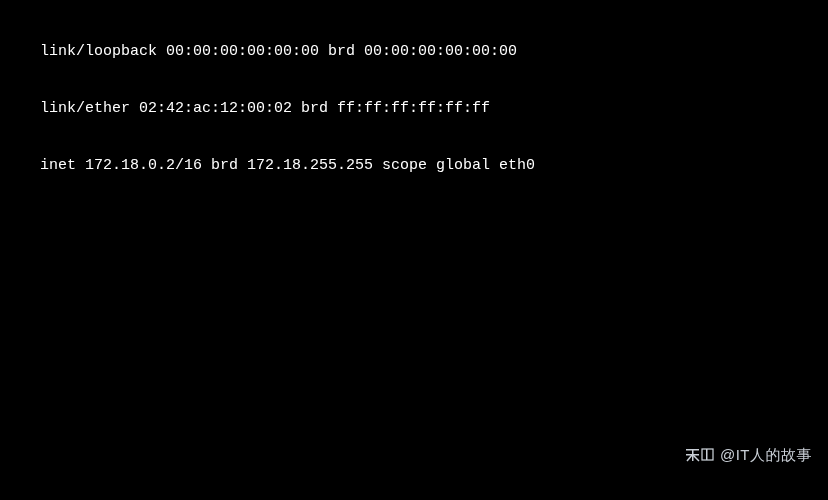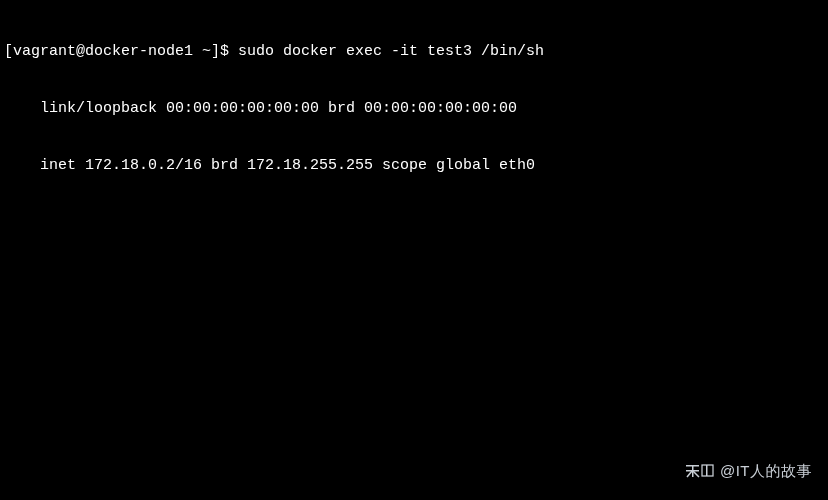--- a/index.html
+++ b/index.html
@@ -15,42 +15,42 @@
     overflow: hidden;
   }
   .terminal {
     padding: 4px 0 0 4px;
     white-space: pre;
   }
   .line { display: block; }
   .watermark {
     position: absolute;
     right: 16px;
-    bottom: 20px;
+    bottom: 36px;
     color: #c9cfd6;
     font-family: -apple-system, BlinkMacSystemFont, "Segoe UI", Arial, "PingFang SC", "Microsoft YaHei", sans-serif;
     font-size: 15px;
     letter-spacing: 0.5px;
     display: flex;
     align-items: center;
     gap: 6px;
   }
   .zhihu-logo {
     width: 28px;
     height: 14px;
     display: inline-block;
   }
   .zhihu-logo svg { display: block; }
 </style>
 </head>
 <body>
 
 <div class="terminal">
-  <span class="line">[vagrant@docker-node1 ~]$ sudo docker exec -it test3 /bin/sh</span>
   <span class="line">    link/loopback 00:00:00:00:00:00 brd 00:00:00:00:00:00</span>
+  <span class="line">    link/ether 02:42:ac:12:00:02 brd ff:ff:ff:ff:ff:ff</span>
   <span class="line">    inet 172.18.0.2/16 brd 172.18.255.255 scope global eth0</span>
   
   
   
   
   
   
   
   
   

